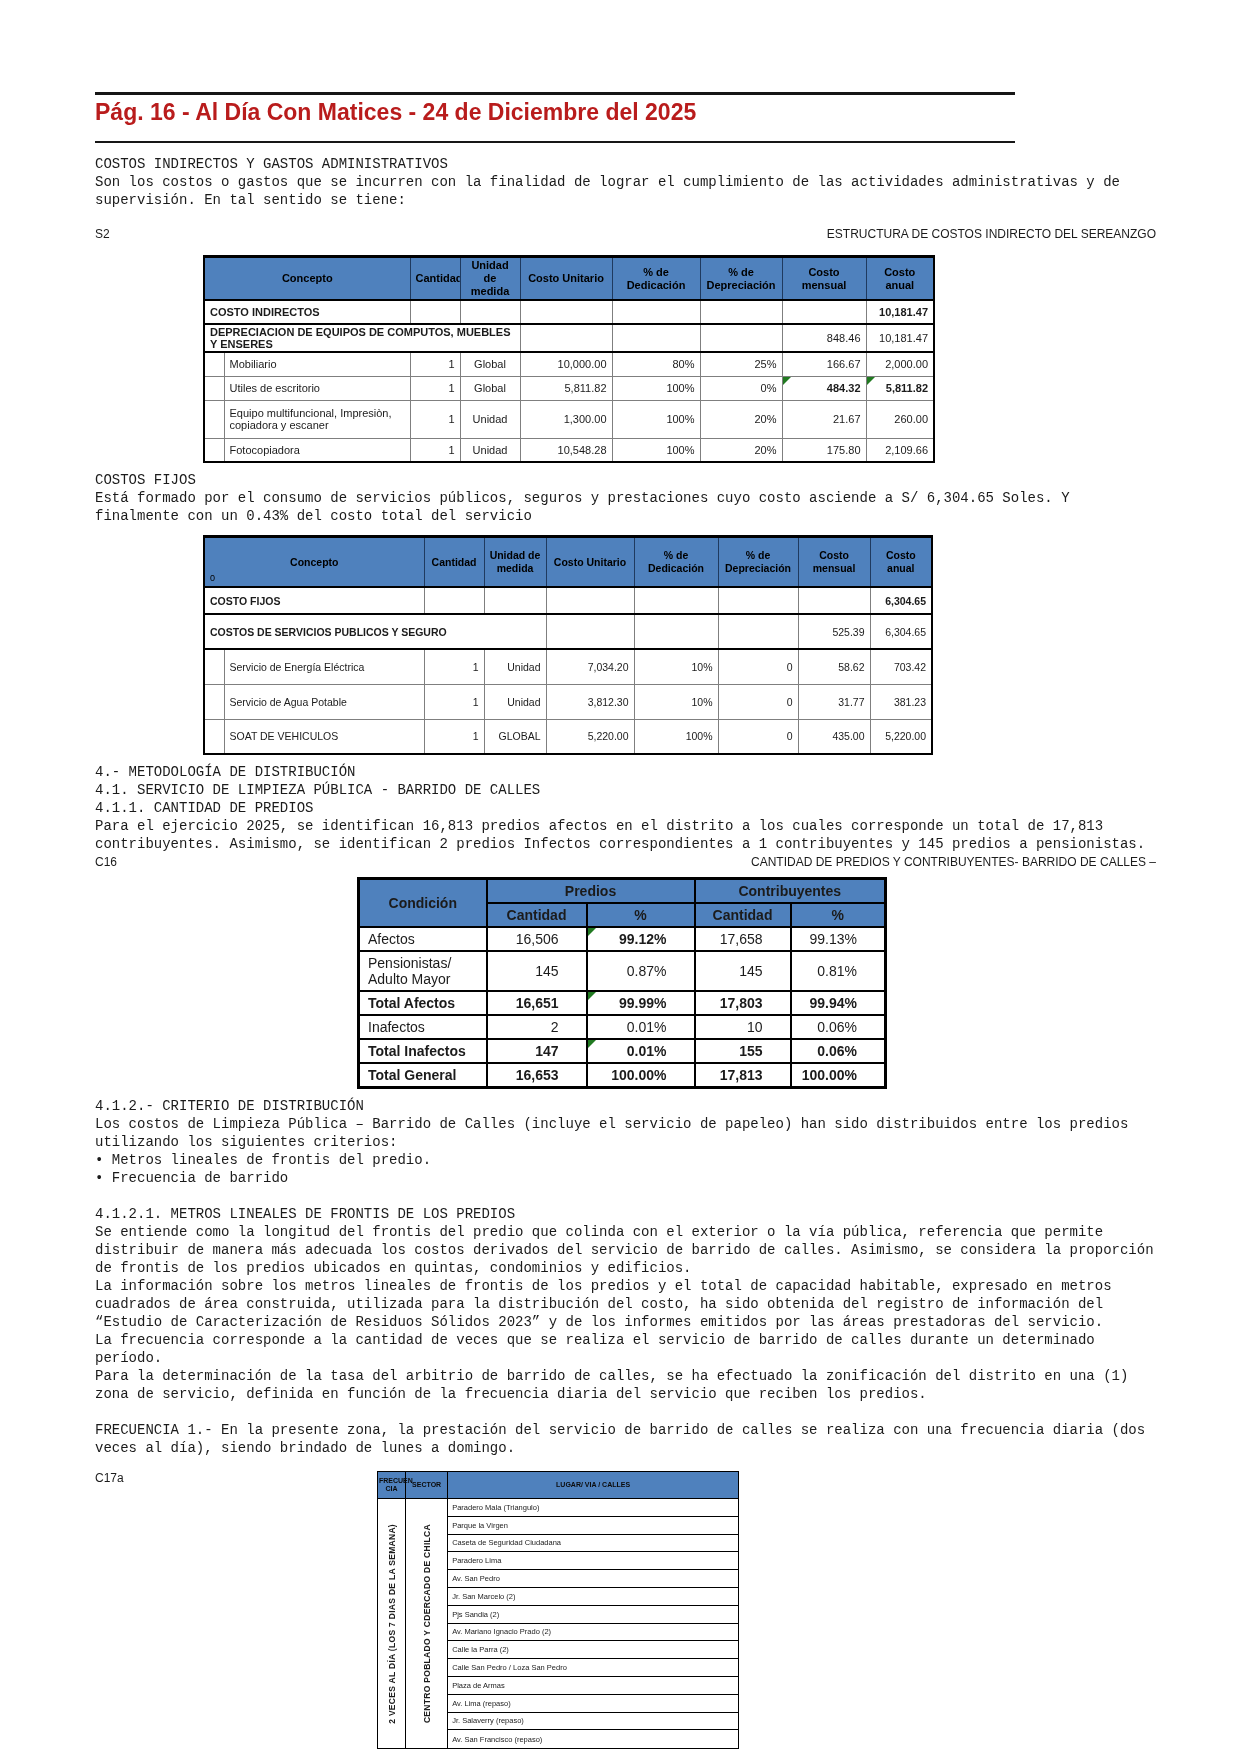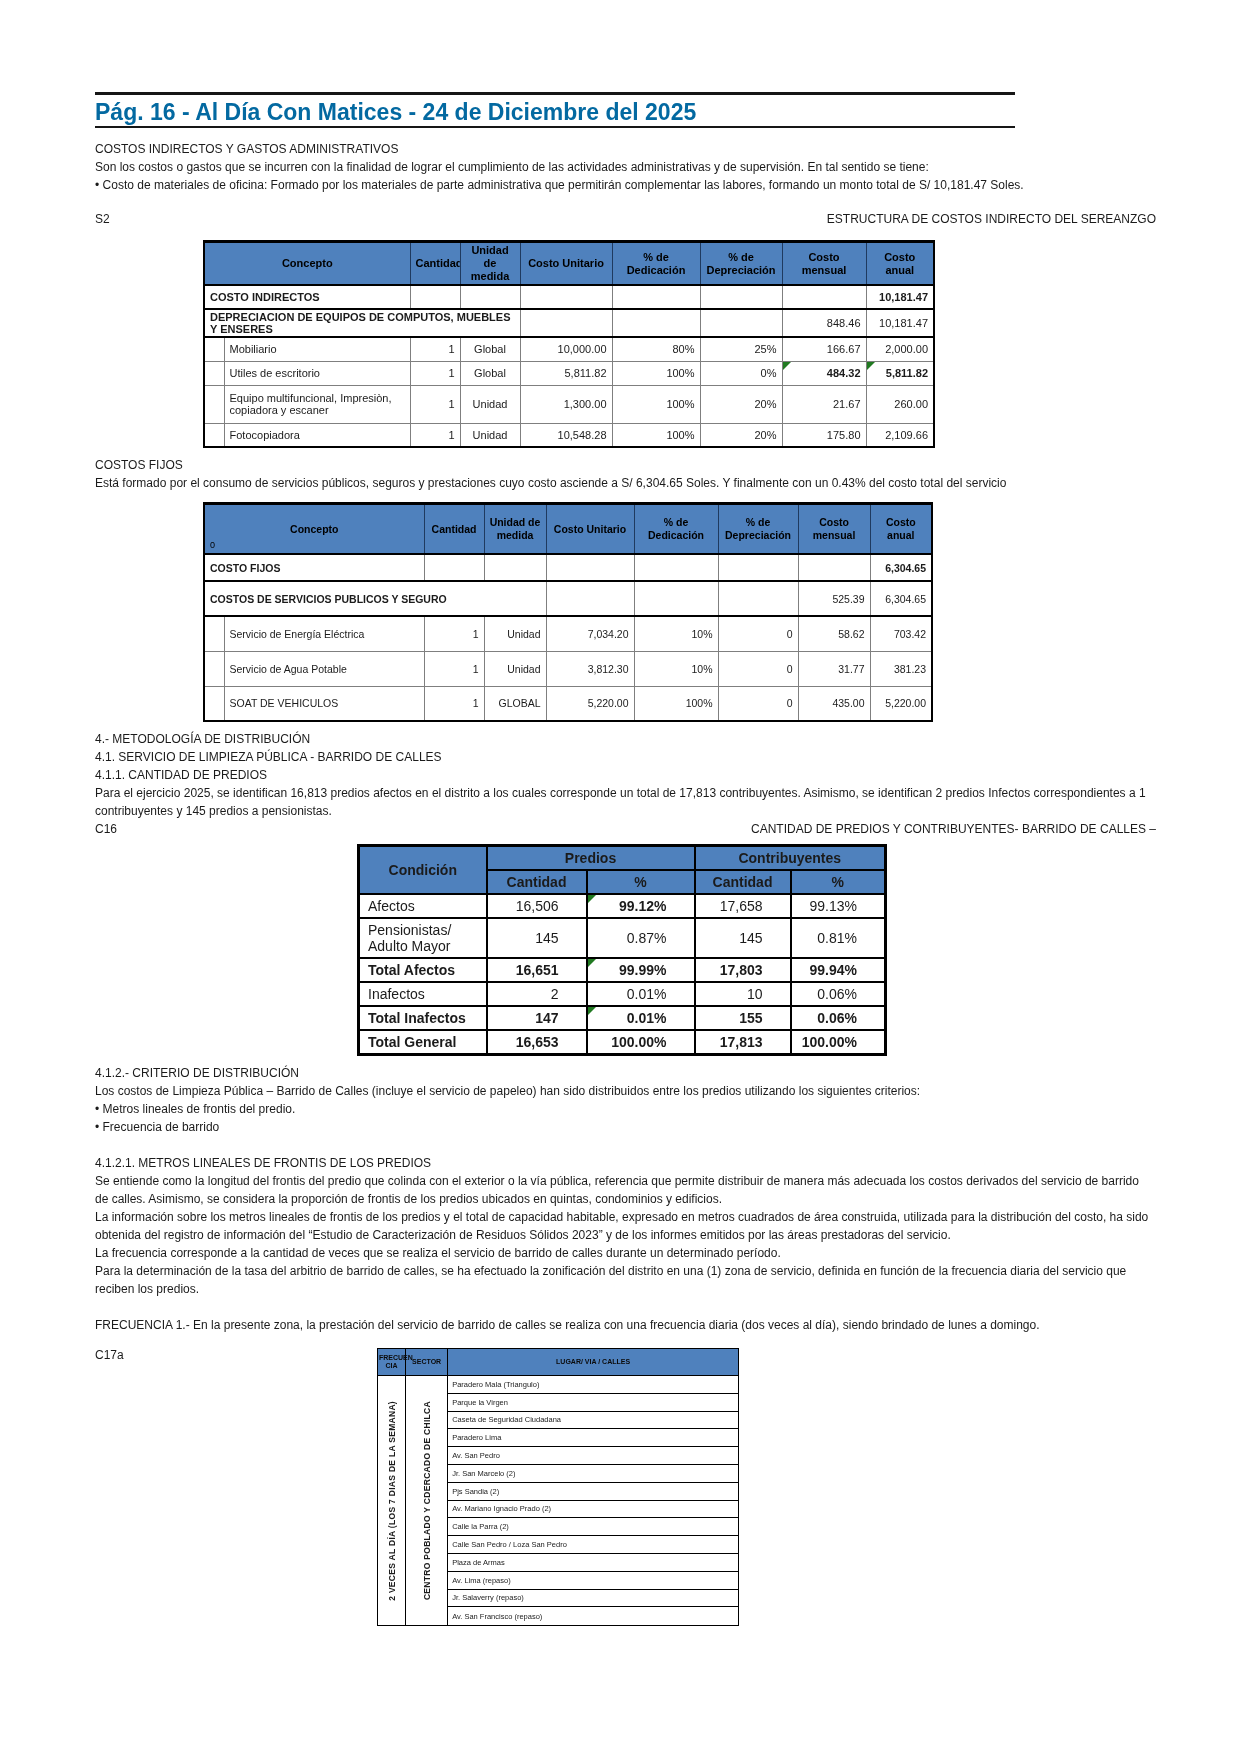--- a/index.html
+++ b/index.html
@@ -3,22 +3,22 @@
 <meta charset="utf-8">
 <style>
   html,body{margin:0;padding:0;}
   body{
     width:1241px;height:1754px;background:#ffffff;overflow:hidden;
     font-family:"Liberation Sans",sans-serif;color:#1b1b1b;
   }
   .content{padding:92px 85px 0 95px;}
   .ruleTop{width:920px;border-top:3px solid #161616;}
   .ruleBottom{width:920px;border-top:2px solid #161616;margin-bottom:12px;}
-  .pageTitle{font-size:23px;font-weight:bold;margin:4px 0 0 0;color:#0369a1;}
-  .small{font-size:12px;line-height:18px;max-width:1060px;}
+  .pageTitle{font-size:23px;font-weight:bold;margin:4px 0 15px 0;color:#b91c1c;}
+  .small{font-size:14px;line-height:18px;max-width:1060px;font-family:Liberation Mono, monospace;}
   .gap8{margin-top:8px;} .gap16{margin-top:16px;}
   .codeline{display:flex;font-size:12px;line-height:18px;justify-content:space-between;}
   .codeline .code{width:72px;flex:0 0 72px;}
 
   table{border-collapse:collapse;table-layout:fixed;}
   
   .xl{border:2px solid #000;border-top:3px solid #000;font-size:11px;background:#fff;}
   .xl td,.xl th{border:1px solid #7f7f7f;padding:1px 5px;vertical-align:middle;overflow:hidden;}
   .xl thead th{
     background:var(--blue,#4f81bd);color:#000;font-weight:bold;text-align:center;
@@ -63,21 +63,20 @@
 <body>
 
 <div class="content">
 
   <div class="ruleTop"></div>
   <div class="pageTitle">Pág. 16 - Al Día Con Matices - 24 de Diciembre del 2025</div>
   <div class="ruleBottom"></div>
 
   <div class="small">COSTOS INDIRECTOS Y GASTOS ADMINISTRATIVOS</div>
   <div class="small">Son los costos o gastos que se incurren con la finalidad de lograr el cumplimiento de las actividades administrativas y de supervisión. En tal sentido se tiene:</div>
-  <div class="small">• Costo de materiales de oficina: Formado por los materiales de parte administrativa que permitirán complementar las labores, formando un monto total de S/ 10,181.47 Soles.</div>
 
   <div class="codeline gap16">
     <span class="code">S2</span>
     <span>ESTRUCTURA DE COSTOS INDIRECTO DEL SEREANZGO</span>
   </div>
 
   <table class="xl t1">
     <colgroup>
       <col style="width:20px">
         <col style="width:186px">

